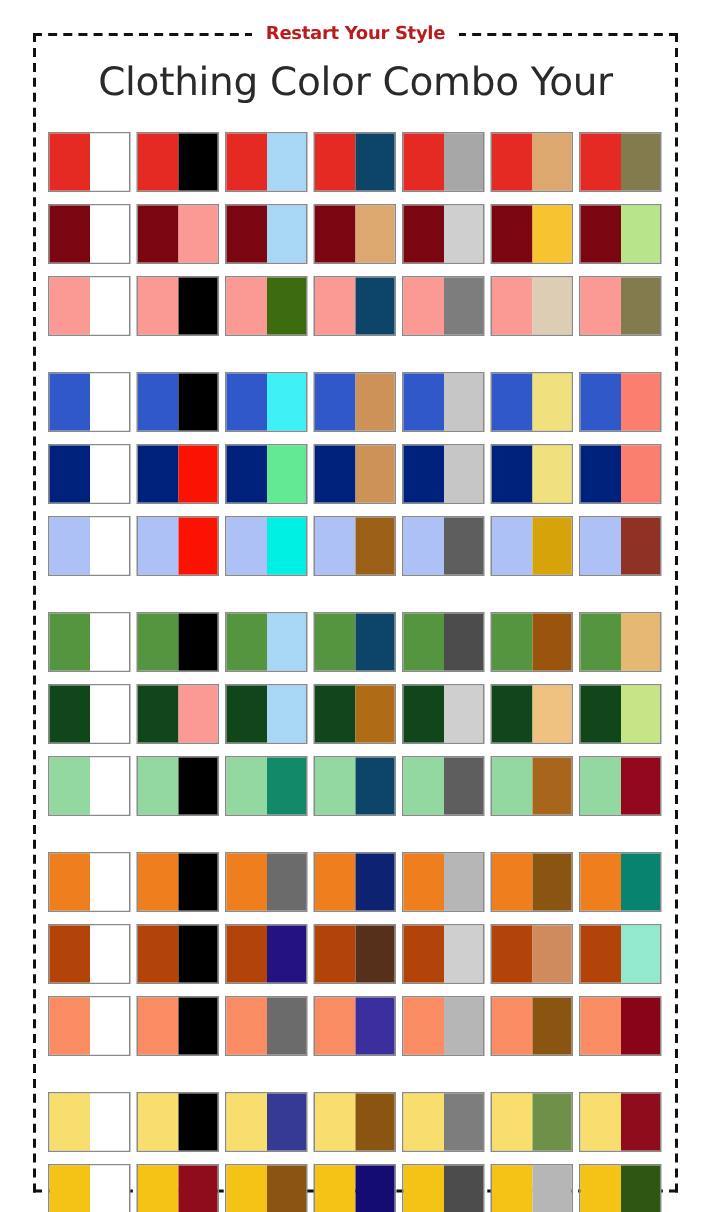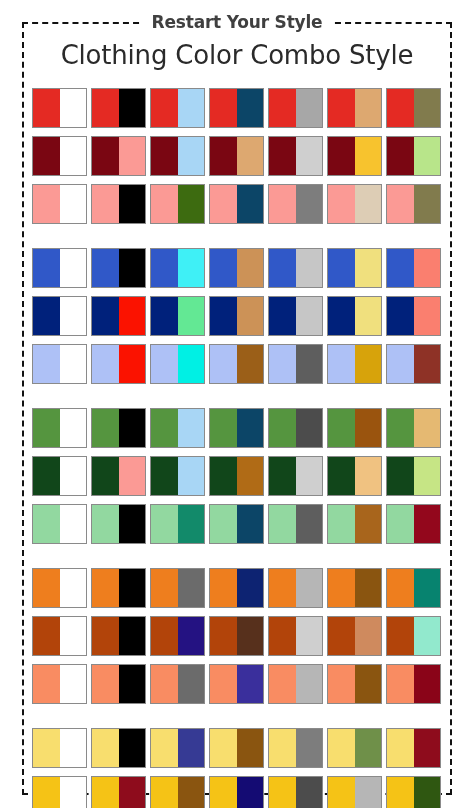--- a/index.html
+++ b/index.html
@@ -40,24 +40,24 @@
     left: 0;
     right: 0;
     top: 10px;
     text-align: center;
     z-index: 3;
   }
   #brand .brand-text {
     display: inline-block;
     background: #ffffff;
     padding: 0 9px;
-    font-size: 17px;
+    font-size: 12px;
     font-weight: bold;
     letter-spacing: -0.2px;
-    color: #404040;
+    color: #b91c1c;
     line-height: 24px;
     white-space: nowrap;
   }
 
   #title {
     position: absolute;
     left: 0;
     right: 0;
     top: 38px;
     text-align: center;
@@ -112,21 +112,21 @@
 <body>
 
 <div id="poster">
 
   <div id="frame"></div>
 
   <div id="brand">
     <span class="brand-text">Restart Your Style</span>
   </div>
 
-  <div id="title">Clothing Color Combo Style</div>
+  <div id="title">Clothing Color Combo Your</div>
 
   <div id="groups">
       <div class="group">
         <div class="swatch-row">
           <div class="swatch">
             <div class="half" style="background: rgb(228, 42, 35);"></div>
             <div class="half" style="background: rgb(255, 255, 255);"></div>
           </div>
           <div class="swatch">
             <div class="half" style="background: rgb(228, 42, 35);"></div>

